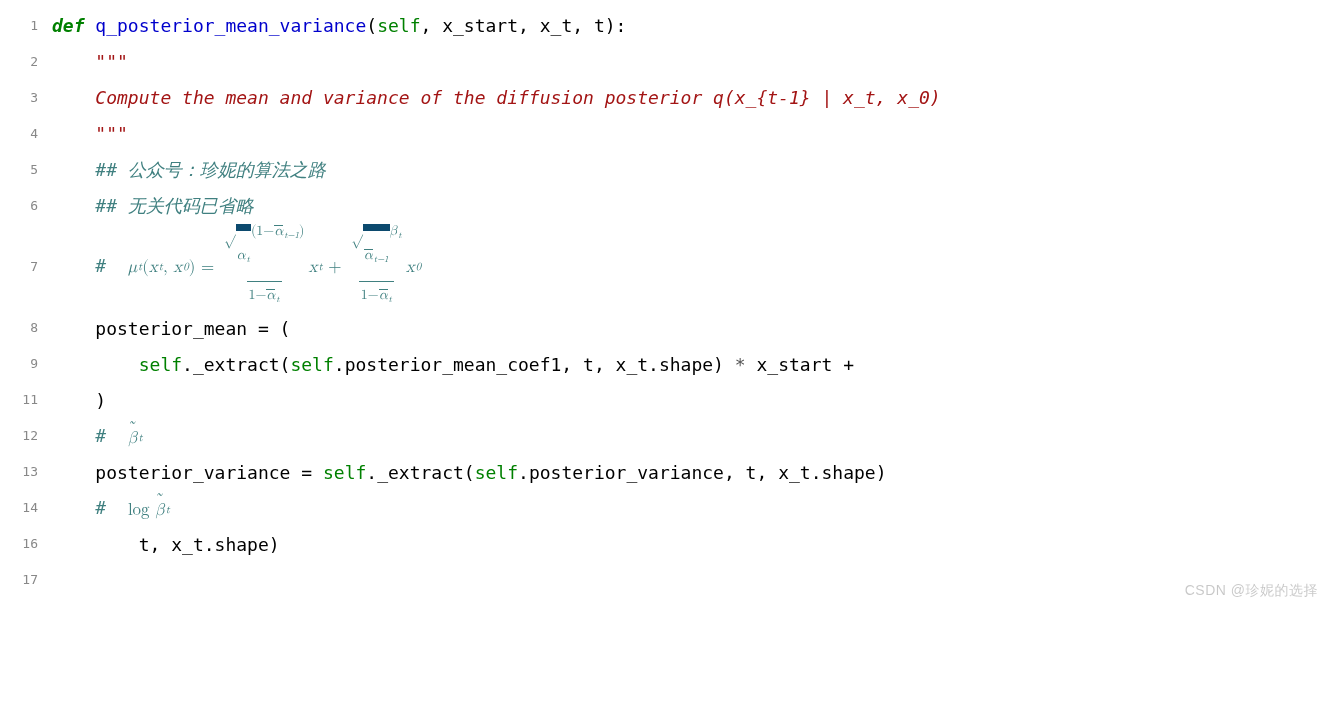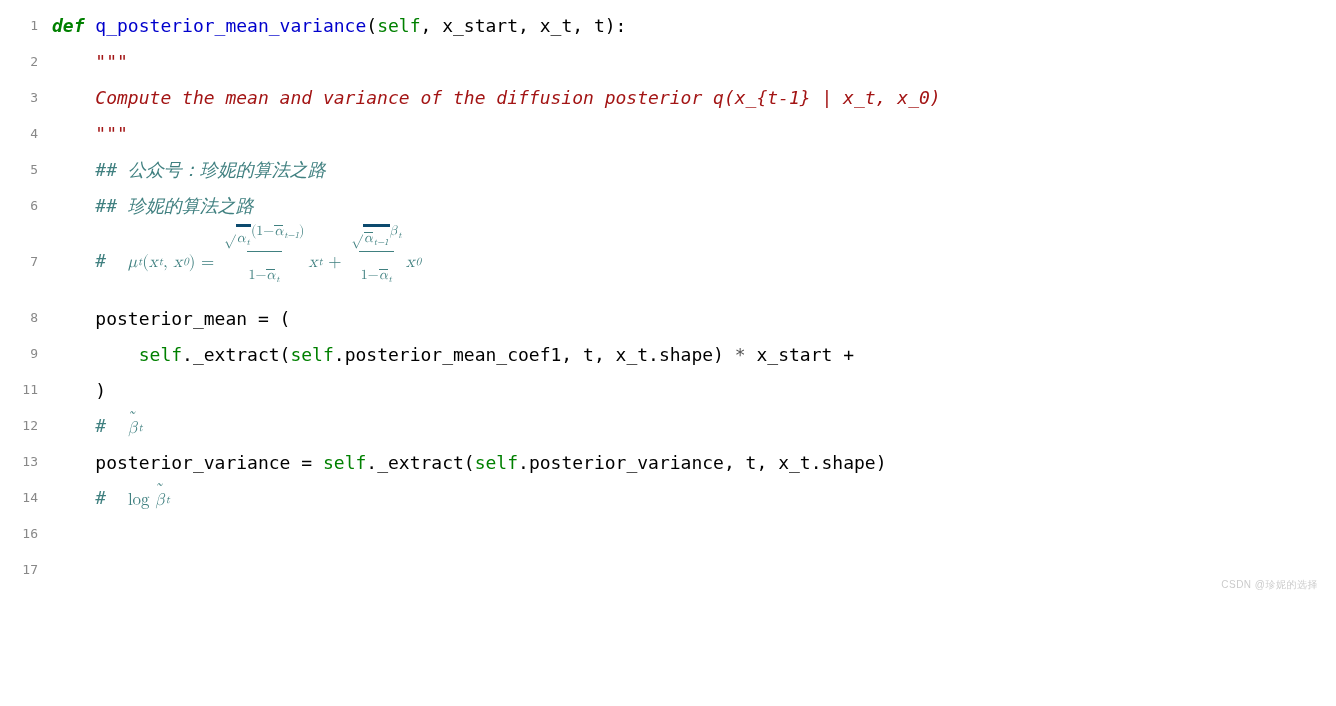--- a/index.html
+++ b/index.html
@@ -57,28 +57,28 @@
   .frac {
     display: inline-flex;
     flex-direction: column;
     align-items: center;
     vertical-align: middle;
     font-size: 0.82em;
     margin: 0 2px;
     line-height: 1.05;
   }
   .frac .num { padding: 0 2px; }
-  .frac .den { border-top: 1px solid #408080; padding: 16px 2px; }
+  .frac .den { border-top: 1px solid #408080; padding: 6px 2px; }
   .sqrt {
     display:inline-flex;
     align-items:flex-start;
   }
   .sqrt .radicand {
-    border-top:3px solid #0c4a6e;
-    padding:4px 1px;
+    border-top:7px solid #0c4a6e;
+    padding:17px 1px;
   }
   .tilde-over {
     position: relative;
     display: inline-block;
   }
   .tilde-over::before {
     content: "˜";
     position: absolute;
     top: -0.55em;
     left: 50%;
@@ -98,21 +98,21 @@
     right: 0;
     height: 1px;
     background: #408080;
   }
   .watermark {
     position: absolute;
     right: 18px;
     bottom: 4px;
     color: rgba(0,0,0,0.22);
     font-family: "Arial", sans-serif;
-    font-size: 10px;
+    font-size: 14px;
     letter-spacing: 0.5px;
   }
 </style>
 </head>
 <body>
 
 <div class="code-container">
 
   <div class="line">
     <span class="lineno">1</span>
@@ -134,21 +134,21 @@
     <span class="code"><span class="plain">    </span><span class="docs">"""</span></span>
   </div>
 
   <div class="line">
     <span class="lineno">5</span>
     <span class="code"><span class="plain">    </span><span class="comment">## 公众号：珍妮的算法之路</span></span>
   </div>
 
   <div class="line">
     <span class="lineno">6</span>
-    <span class="code"><span class="plain">    </span><span class="comment">## 珍妮的算法之路</span></span>
+    <span class="code"><span class="plain">    </span><span class="comment">## 无关代码已省略</span></span>
   </div>
 
   <div class="line">
     <span class="lineno">7</span>
     <span class="code"><span class="plain">    </span><span class="comment">#</span><span class="comment">  </span><span class="math">μ<span class="sub">t</span><span class="up">(</span>x<span class="sub">t</span><span class="up">, </span>x<span class="sub">0</span><span class="up">) = </span><span class="frac"><span class="num"><span class="sqrt"><span class="up">√</span><span class="radicand">α<span class="sub">t</span></span></span><span class="up">(1−</span><span class="bar-over">α</span><span class="sub">t−1</span><span class="up">)</span></span><span class="den"><span class="up">1−</span><span class="bar-over">α</span><span class="sub">t</span></span></span>x<span class="sub">t</span><span class="up"> + </span><span class="frac"><span class="num"><span class="sqrt"><span class="up">√</span><span class="radicand"><span class="bar-over">α</span><span class="sub">t−1</span></span></span>β<span class="sub">t</span></span><span class="den"><span class="up">1−</span><span class="bar-over">α</span><span class="sub">t</span></span></span>x<span class="sub">0</span></span></span>
   </div>
 
   <div class="line">
     <span class="lineno">8</span>
     <span class="code"><span class="plain">    </span><span class="plain">posterior_mean</span><span class="plain"> = (</span></span>
@@ -176,20 +176,21 @@
   </div>
 
   <div class="line">
     <span class="lineno">14</span>
     <span class="code"><span class="plain">    </span><span class="comment">#</span><span class="comment">  </span><span class="math"><span class="up">log</span><span class="up"> </span><span class="tilde-over">β</span><span class="sub">t</span></span></span>
   </div>
 
 
   <div class="line">
     <span class="lineno">16</span>
+    <span class="code"><span class="plain">        </span><span class="plain">t, x_t.shape)</span></span>
   </div>
 
   <div class="line">
     <span class="lineno">17</span>
     <span class="code"></span>
   </div>
 
 
   <div class="watermark">CSDN @珍妮的选择</div>
 </div>

